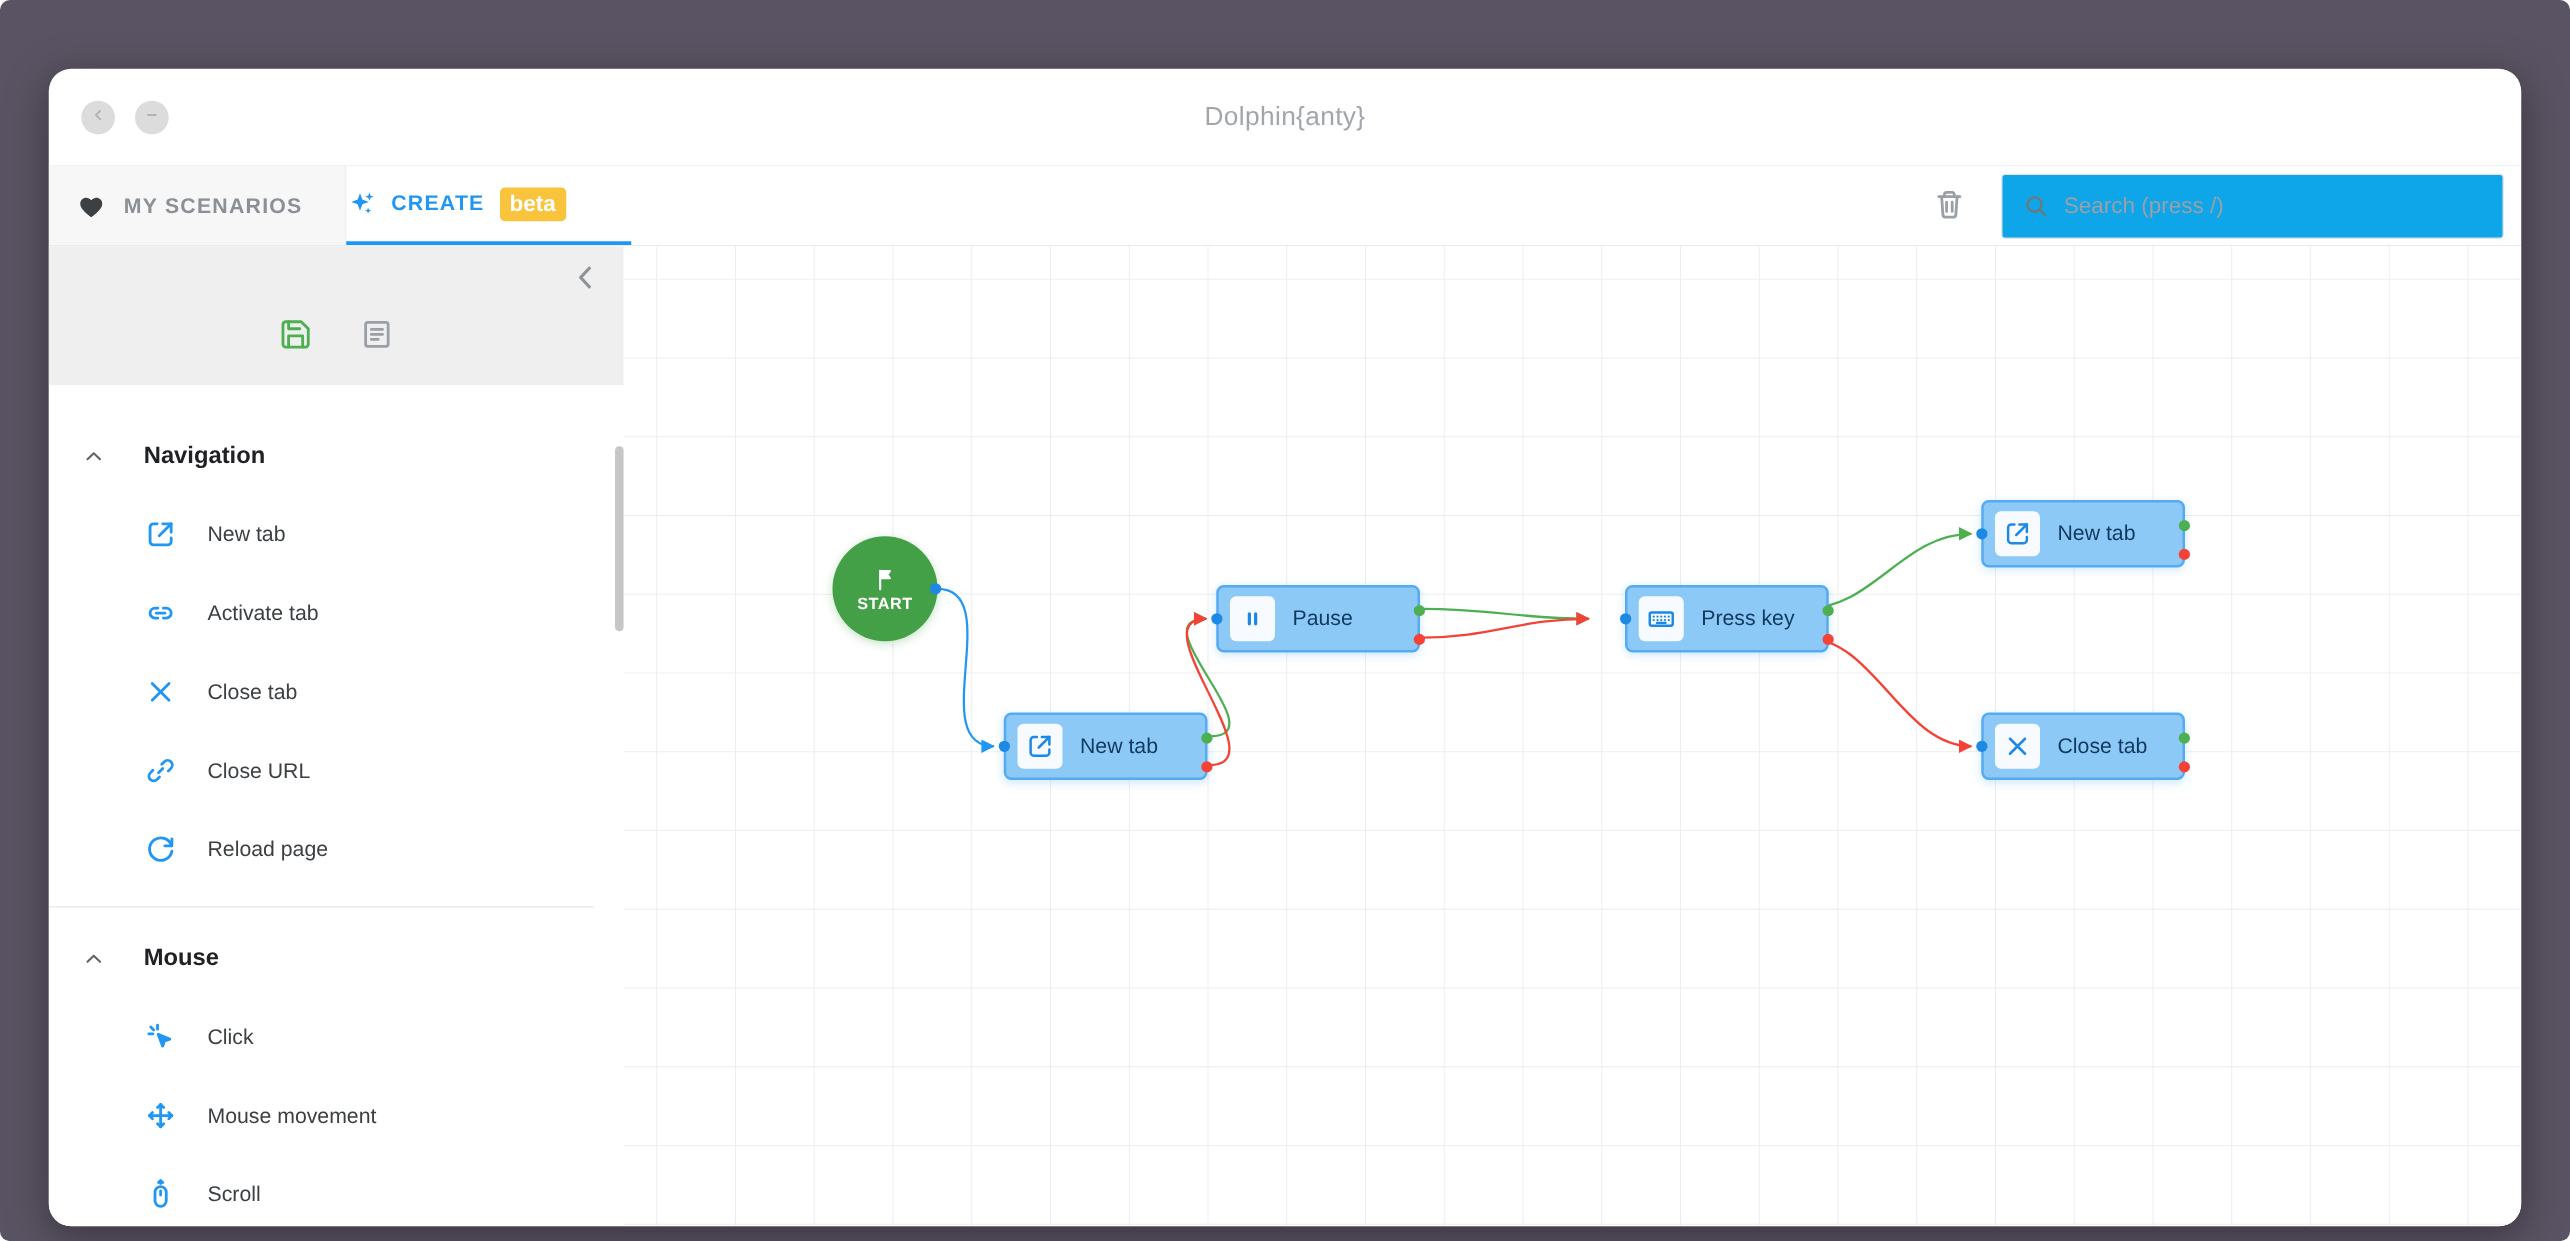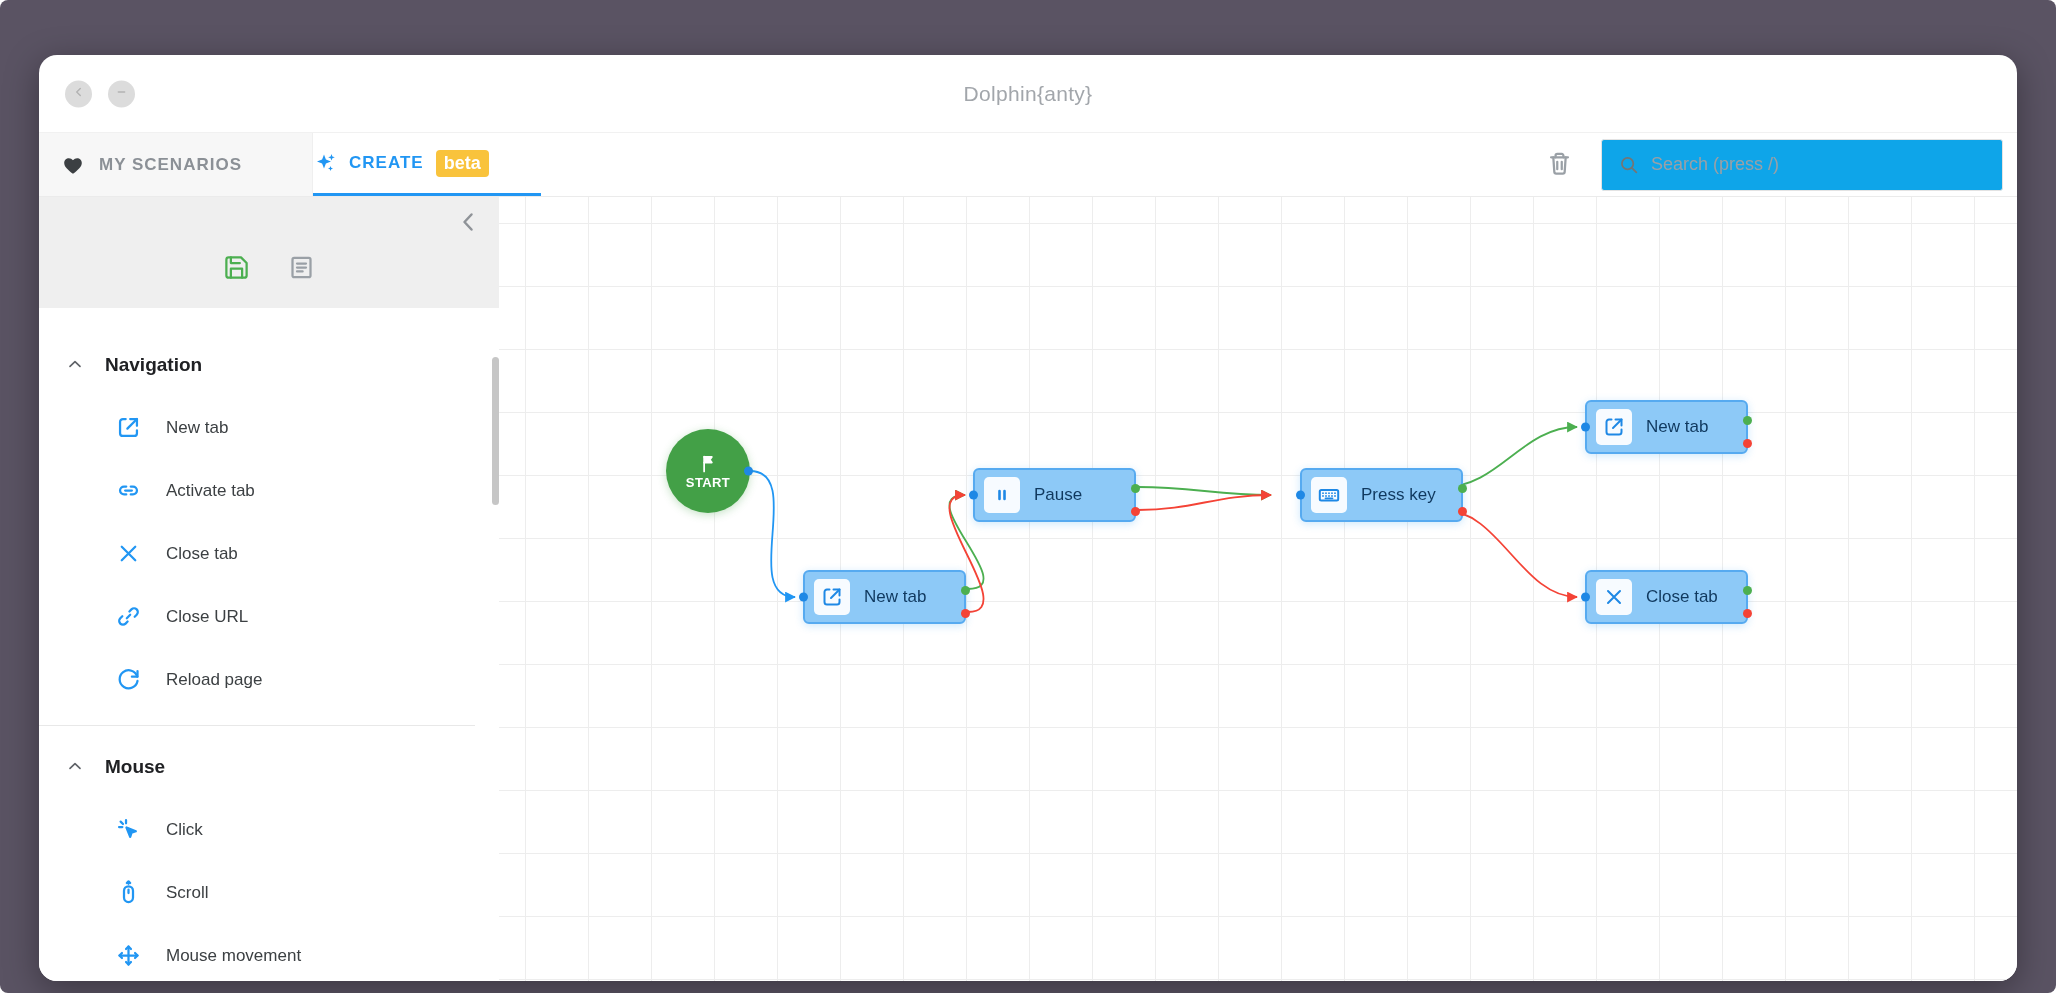--- a/index.html
+++ b/index.html
@@ -12,21 +12,21 @@
   .win-btns{position:absolute;left:26px;top:50%;transform:translateY(-50%);display:flex;gap:16px}
   .win-btn{width:27px;height:27px;border-radius:50%;background:#dcdcdc;border:none;color:#b3b3b3;display:flex;align-items:center;justify-content:center;cursor:pointer}
   .win-btn svg{width:17px;height:17px}
   .title{position:absolute;left:50%;top:50%;transform:translate(-50%,-50%);color:#a2a6ab;font-size:21px;letter-spacing:.3px}
 
   
   .tabbar{height:64px;display:flex;align-items:stretch;border-bottom:1px solid #ebebeb}
   .tab{display:flex;align-items:center;cursor:pointer}
   .tab .icon{display:flex}
   .tab .icon svg{width:24px;height:24px}
-  .tab-scenarios{width:274px;background:#f7f7f7;padding-left:22px;gap:14px;color:#8b9096;font-size:17px;font-weight:600;letter-spacing:1px;border-right:1px solid #efefef}
+  .tab-scenarios{width:238px;background:#f7f7f7;padding-left:22px;gap:14px;color:#8b9096;font-size:17px;font-weight:600;letter-spacing:1px;border-right:1px solid #efefef}
   .tab-scenarios .icon{color:#3c4043}
   .tab-create{width:228px;justify-content:flex-start;gap:12px;color:var(--accent,#2196f3);font-size:17px;font-weight:600;letter-spacing:1px;border-bottom:3px solid var(--accent,#2196f3)}
   .beta{background:var(--beta-bg,#fbc833);color:#fff;font-size:18px;font-weight:700;padding:3px 8px;border-radius:4px;letter-spacing:0}
   .tab-right{margin-left:auto;display:flex;align-items:center;gap:28px;padding-right:14px}
   .icon-btn{background:none;border:none;cursor:pointer;color:#9aa0a6;display:flex}
   .icon-btn svg{width:27px;height:27px}
   .search{width:402px;height:52px;border:1px solid #e3e3e3;border-radius:3px;display:flex;align-items:center;gap:12px;padding:0 16px;background:#0ea5e9}
   .search .icon{color:#757575;display:flex}
   .search .icon svg{width:21px;height:21px}
   .search input{border:none;outline:none;flex:1;font-size:18px;color:#333;font-family:inherit;background:transparent}
@@ -36,21 +36,21 @@
   .content{display:flex;height:calc(100% - 142px)}
   .sidebar{width:460px;flex:none;position:relative;background:#fff}
   .sidebar-header{height:111px;background:#efefef;position:relative;display:flex;align-items:flex-end;justify-content:center;gap:38px;padding-bottom:24px}
   .tool-btn{background:none;border:none;cursor:pointer;display:flex}
   .tool-btn svg{width:27px;height:27px}
   .tool-save{color:var(--success,#4caf50)}
   .tool-form{color:#9aa0a6}
   .collapse{position:absolute;right:16px;top:10px;background:none;border:none;cursor:pointer;color:#8f9398;display:flex}
   .collapse svg{width:30px;height:30px}
   .sidebar-list{padding-top:26px}
-  .section-head{display:flex;gap:20px;padding:20px 0 20px 26px;cursor:pointer}
+  .section-head{display:flex;align-items:center;gap:30px;padding:20px 0 20px 26px;cursor:pointer}
   .section-head .chev{color:#5f6368;display:flex}
   .section-head .chev svg{width:20px;height:20px}
   .section-title{font-size:19px;font-weight:700;color:#202124}
   .side-item{display:flex;align-items:center;gap:24px;height:63px;padding-left:76px;cursor:pointer}
   .item-icon{color:var(--accent,#2196f3);display:flex}
   .item-icon svg{width:27px;height:27px}
   .item-label{font-size:17px;color:#3c4043}
   .divider{height:1px;background:#e8e8e8;margin:14px 24px 10px 0}
   .scroll-thumb{position:absolute;right:0;top:160px;width:7px;height:148px;border-radius:4px;background:#c6c6c6}
 
@@ -230,35 +230,35 @@
                   <path d="M5 5l2.1 2.1"></path>
                   <path d="M3.6 9.8h2.9"></path>
                   <path d="M9.8 3.6v2.9"></path>
                 </svg>
               </span>
               <span class="item-label">Click</span>
             </div>
             <div class="side-item">
               <span class="item-icon">
                 <svg viewBox="0 0 24 24" fill="none" stroke="currentColor" stroke-width="2" stroke-linecap="round" stroke-linejoin="round">
+                  <path d="M12 4v16M4 12h16"></path>
+                  <path d="M12 4l-2.2 2.2M12 4l2.2 2.2M12 20l-2.2-2.2M12 20l2.2-2.2M4 12l2.2-2.2M4 12l2.2 2.2M20 12l-2.2-2.2M20 12l-2.2 2.2"></path>
+                </svg>
+              </span>
+              <span class="item-label">Mouse movement</span>
+            </div>
+            <div class="side-item">
+              <span class="item-icon">
+                <svg viewBox="0 0 24 24" fill="none" stroke="currentColor" stroke-width="2" stroke-linecap="round" stroke-linejoin="round">
                   <rect x="8" y="6.5" width="8" height="14" rx="4"></rect>
                   <path d="M12 9.5v3"></path>
                   <path d="M12 2.5v1.8M10.5 3.6 12 2.1l1.5 1.5"></path>
                 </svg>
               </span>
               <span class="item-label">Scroll</span>
-            </div>
-            <div class="side-item">
-              <span class="item-icon">
-                <svg viewBox="0 0 24 24" fill="none" stroke="currentColor" stroke-width="2" stroke-linecap="round" stroke-linejoin="round">
-                  <path d="M12 4v16M4 12h16"></path>
-                  <path d="M12 4l-2.2 2.2M12 4l2.2 2.2M12 20l-2.2-2.2M12 20l2.2-2.2M4 12l2.2-2.2M4 12l2.2 2.2M20 12l-2.2-2.2M20 12l-2.2 2.2"></path>
-                </svg>
-              </span>
-              <span class="item-label">Mouse movement</span>
             </div>
           </div>
         <div class="scroll-thumb"></div>
       </aside>
 
       <main class="canvas" id="canvas">
         <svg id="edges">
             <defs>
               <marker id="arr-accent" markerWidth="7" markerHeight="7" refX="5.5" refY="3" orient="auto">
                 <path d="M0,0L6,3L0,6Z" fill="#2196f3"></path>

